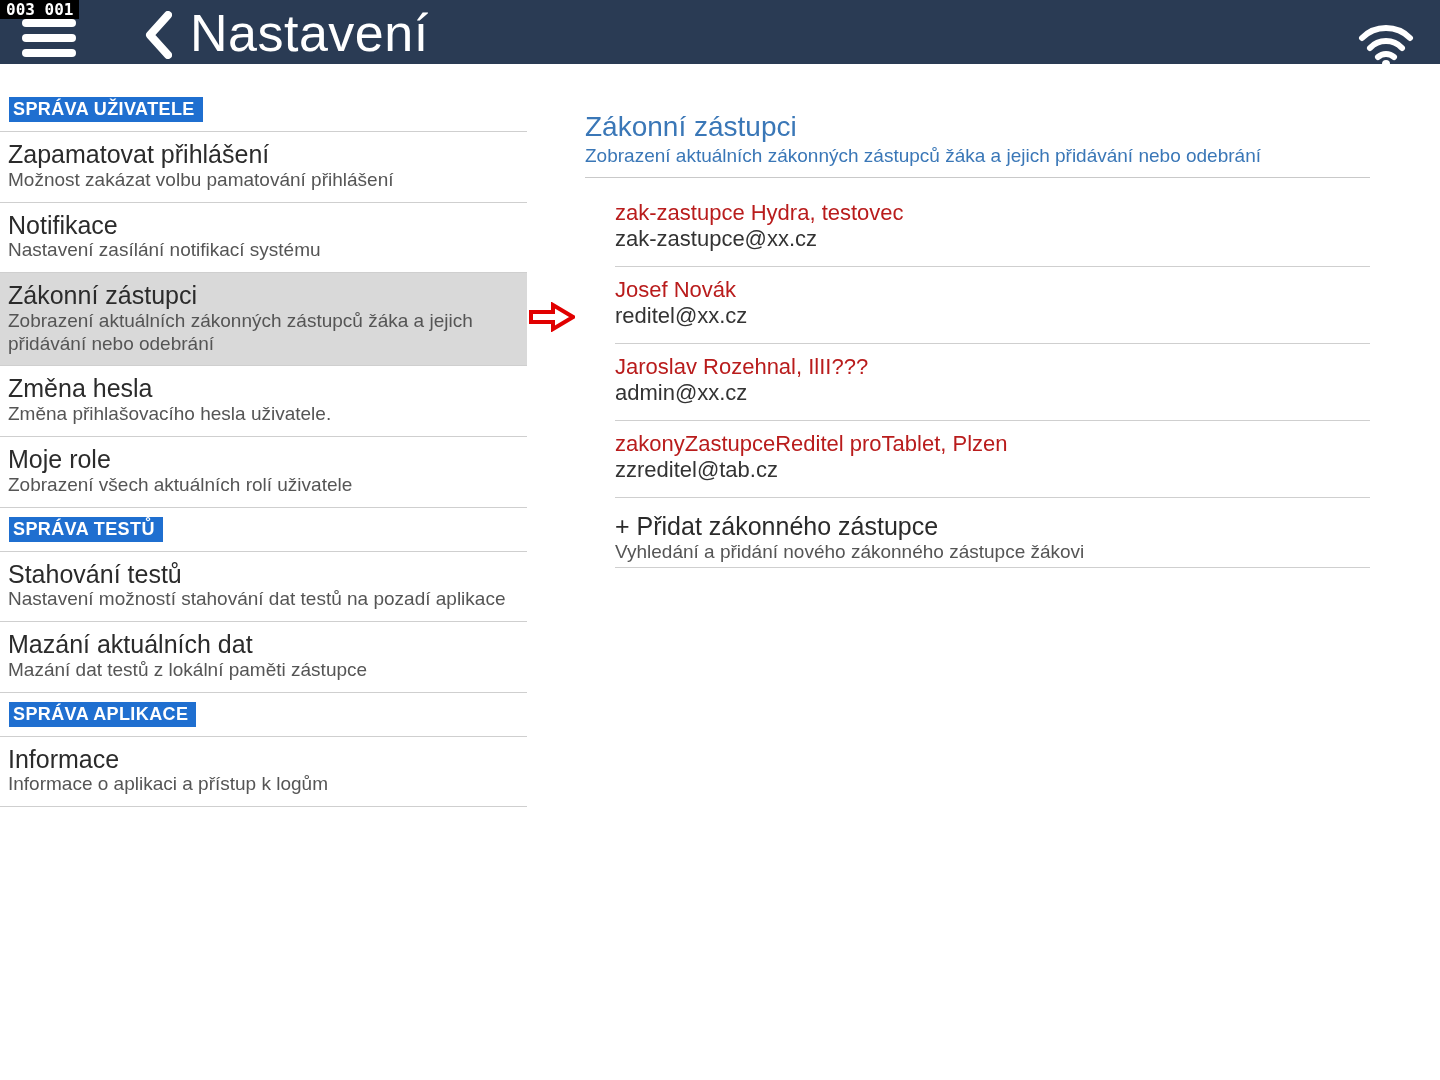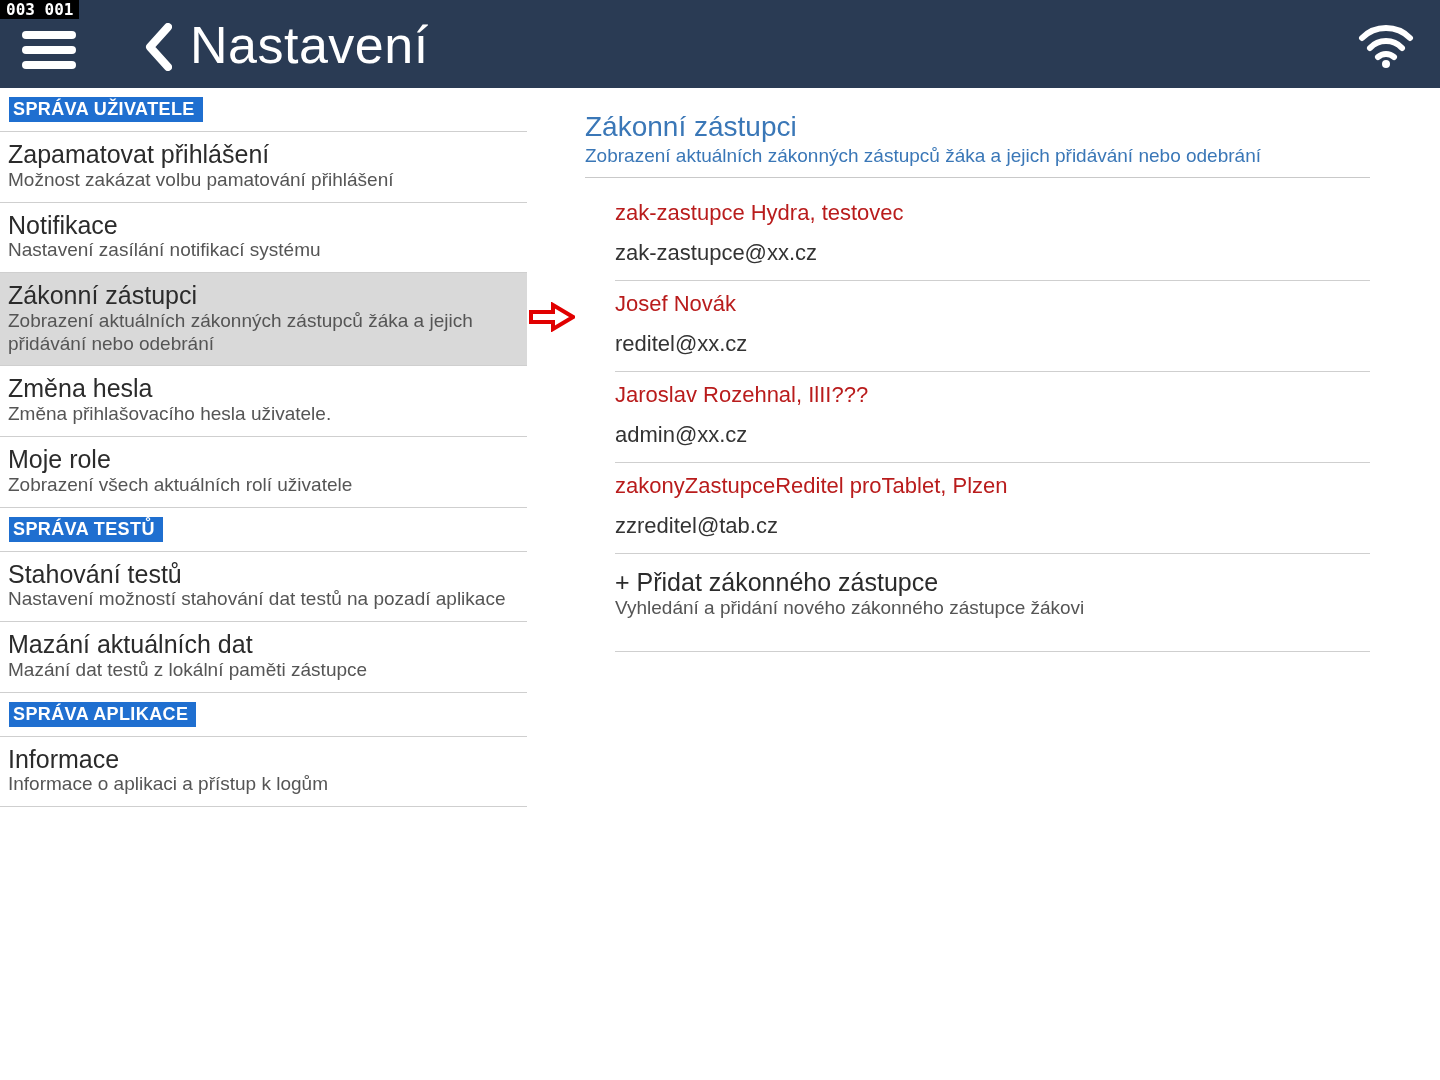--- a/index.html
+++ b/index.html
@@ -3,21 +3,21 @@
   <meta charset="utf-8">
   <style>
     * { margin: 0; padding: 0; box-sizing: border-box; font-family: "Segoe UI", Arial, sans-serif; }
     body { width: 1440px; height: 1080px; background: #fff; overflow: hidden; position: relative; }
 
     
     .status-bar { position: absolute; top: 0; left: 0; background: #000; color: #fff;
       font-family: monospace; font-size: 16px; font-weight: bold; padding: 0 6px; z-index: 10; }
 
     
-    .header { background: #2A3B54; height: 88px; display: flex; align-items: center;
+    .header { background: #2A3B54; height: 64px; display: flex; align-items: center;
       position: relative; color: #fff; gap: 8px; }
     .hamburger { margin-left: 22px; margin-top: 12px; cursor: pointer;
       display: flex; flex-direction: column; justify-content: space-between;
       width: 54px; height: 38px; }
     .hamburger span { display: block; height: 8px; background: #fff; border-radius: 4px; }
     .back-chevron { margin-left: 60px; margin-top: 6px; cursor: pointer; }
     .back-chevron svg { display: block; }
     .header-title { font-size: 52px; font-weight: 300; margin-left: 10px; margin-top: 2px;
       letter-spacing: .5px; }
     .wifi { position: absolute; right: 26px; top: 24px; }
@@ -44,23 +44,23 @@
     
     .right-col { flex: 1; padding: 24px 70px 0 58px; }
     .panel-title { color: #3A77B7; font-size: 28px; line-height: 1.1; }
     .panel-sub   { color: #3A77B7; font-size: 19px; margin-top: 2px; }
     .panel-hr { border: none; border-top: 1px solid #c9c9c9; margin-top: 10px; margin-bottom: 22px; }
 
     .guardian-list { margin-left: 30px; }
     .guardian { padding: 10px 0 14px 0; border-bottom: 1px solid #cfcfcf; cursor: pointer; }
     .guardian:first-child { padding-top: 0; }
     .g-name  { font-size: 22px; color: #b91c1c; }
-    .g-email { font-size: 22px; color: #333; margin-top: 14px; }
+    .g-email { font-size: 22px; color: #333; }
 
-    .add-guardian { padding: 14px 0 32px 0; border-bottom: 1px solid #cfcfcf; cursor: pointer; }
+    .add-guardian { padding: 14px 0 4px 0; border-bottom: 1px solid #cfcfcf; cursor: pointer; }
     .add-title { font-size: 25px; color: #2b2b2b; }
     .add-sub   { font-size: 19px; color: #555; }
   </style>
 </head>
 <body>
 
 <div class="status-bar">003  001</div>
 
 <div class="header">
   <div class="hamburger">

